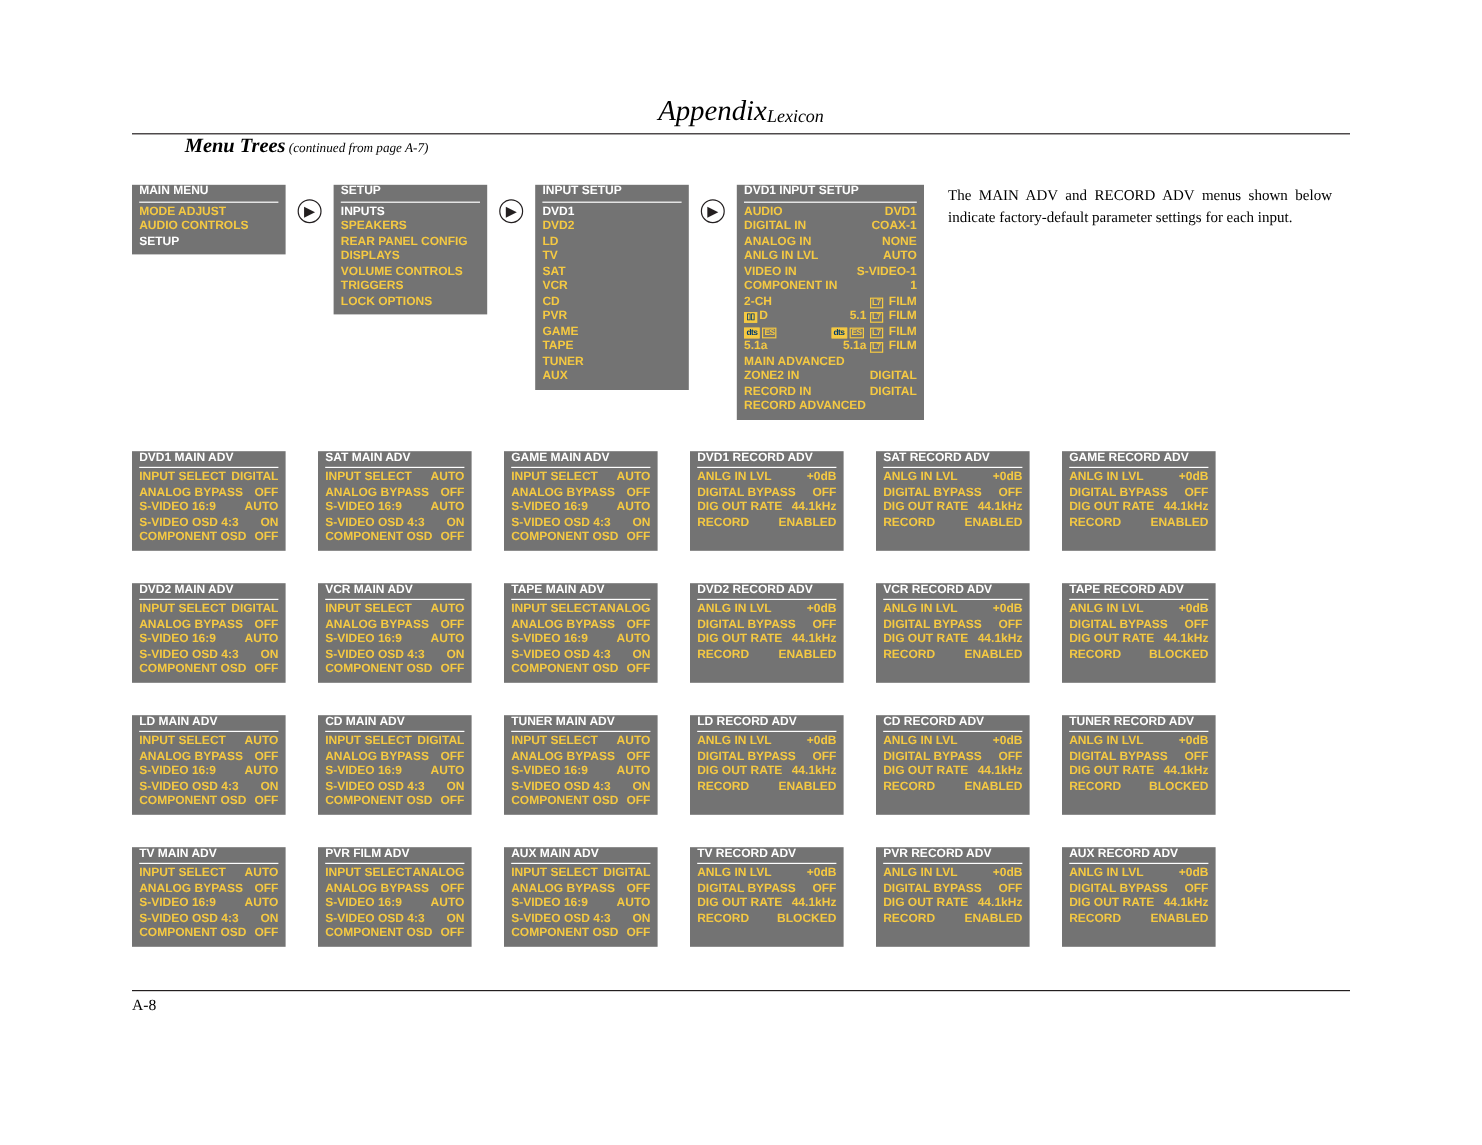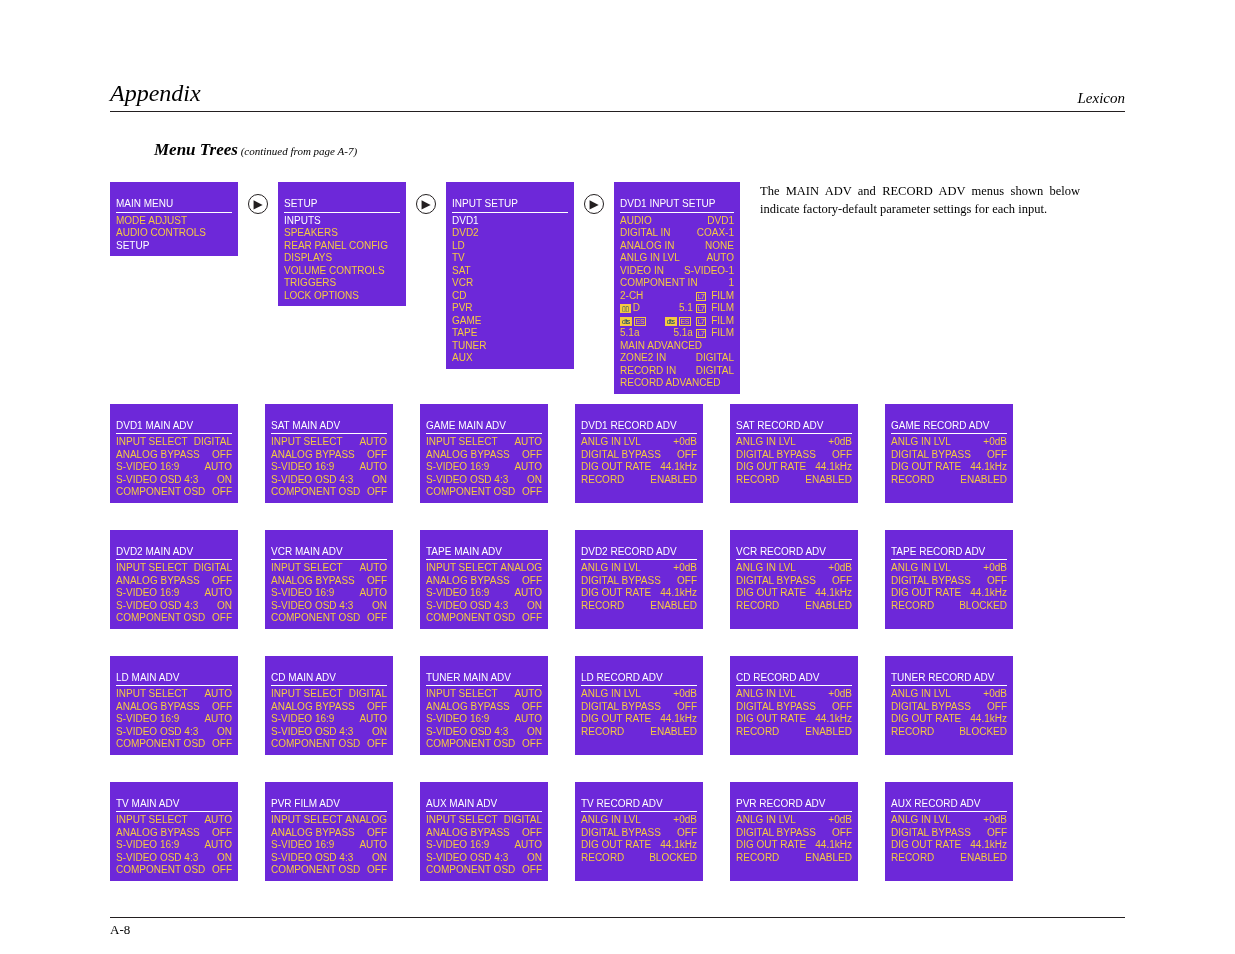--- a/index.html
+++ b/index.html
@@ -10,24 +10,23 @@
     color:#000;
     width:1235px;
   }
   .page {
     padding:80px 110px 60px 110px;
     box-sizing:border-box;
   }
   .header-line {
     border-bottom:1.5px solid #231f20;
     display:flex;
-    justify-content:space-between;
+    justify-content:center;
     align-items:flex-end;
     padding-bottom:4px;
-    margin-bottom:28px;
   }
   .appendix {
     font-style:italic;
     font-size:24px;
     font-family: "Times New Roman", Times, serif;
     font-weight:400;
   }
   .lexicon {
     font-style:italic;
     font-size:15px;
@@ -46,27 +45,27 @@
   .continued {
     font-style:italic;
     font-size:11px;
     font-family: "Times New Roman", Times, serif;
   }
   .top-row {
     display:flex;
     align-items:flex-start;
   }
   .menu-box {
-    background:#6d28d9;
+    background:#737373;
     color:#f5c942;
     font-family: "Arial Narrow", Arial, sans-serif;
     font-stretch: condensed;
-    font-weight:400;
+    font-weight:700;
     font-size:10px;
-    padding:16px 6px 4px 6px;
+    padding:0 6px 4px 6px;
     width:128px;
     line-height:1.25;
     box-sizing:border-box;
   }
   .menu-box .title {
     color:#ffffff;
     border-bottom:1px solid #ffffff;
     padding-bottom:1px;
     margin-bottom:2px;
   }
@@ -97,21 +96,21 @@
     margin-left:20px;
     max-width:320px;
     line-height:1.45;
     text-align:justify;
   }
   .grid6 {
     display:grid;
     grid-template-columns: repeat(6, 128px);
     column-gap:42px;
     row-gap:14px;
-    margin-top:10px;
+    margin-top:26px;
     gap:27px;
   }
   .footer {
     border-top:1.5px solid #231f20;
     margin-top:36px;
     padding-top:4px;
     font-family: "Times New Roman", Times, serif;
     font-size:13px;
   }
   .badge{
@@ -173,21 +172,21 @@
       <div>PVR</div>
       <div>GAME</div>
       <div>TAPE</div>
       <div>TUNER</div>
       <div>AUX</div>
     </div>
     <div class="arrow-cell">
         <div class="arrow">▶</div>
       </div>
 
-    <div class="menu-box" style="width:126px">
+    <div class="menu-box" style="width:156px">
       <div class="title">DVD1 INPUT SETUP</div>
       <div id="dvd1rows">
           <div class="row">
             <span>AUDIO</span>
             <span class="v">DVD1</span>
           </div>
           <div class="row">
             <span>DIGITAL IN</span>
             <span class="v">COAX-1</span>
           </div>

